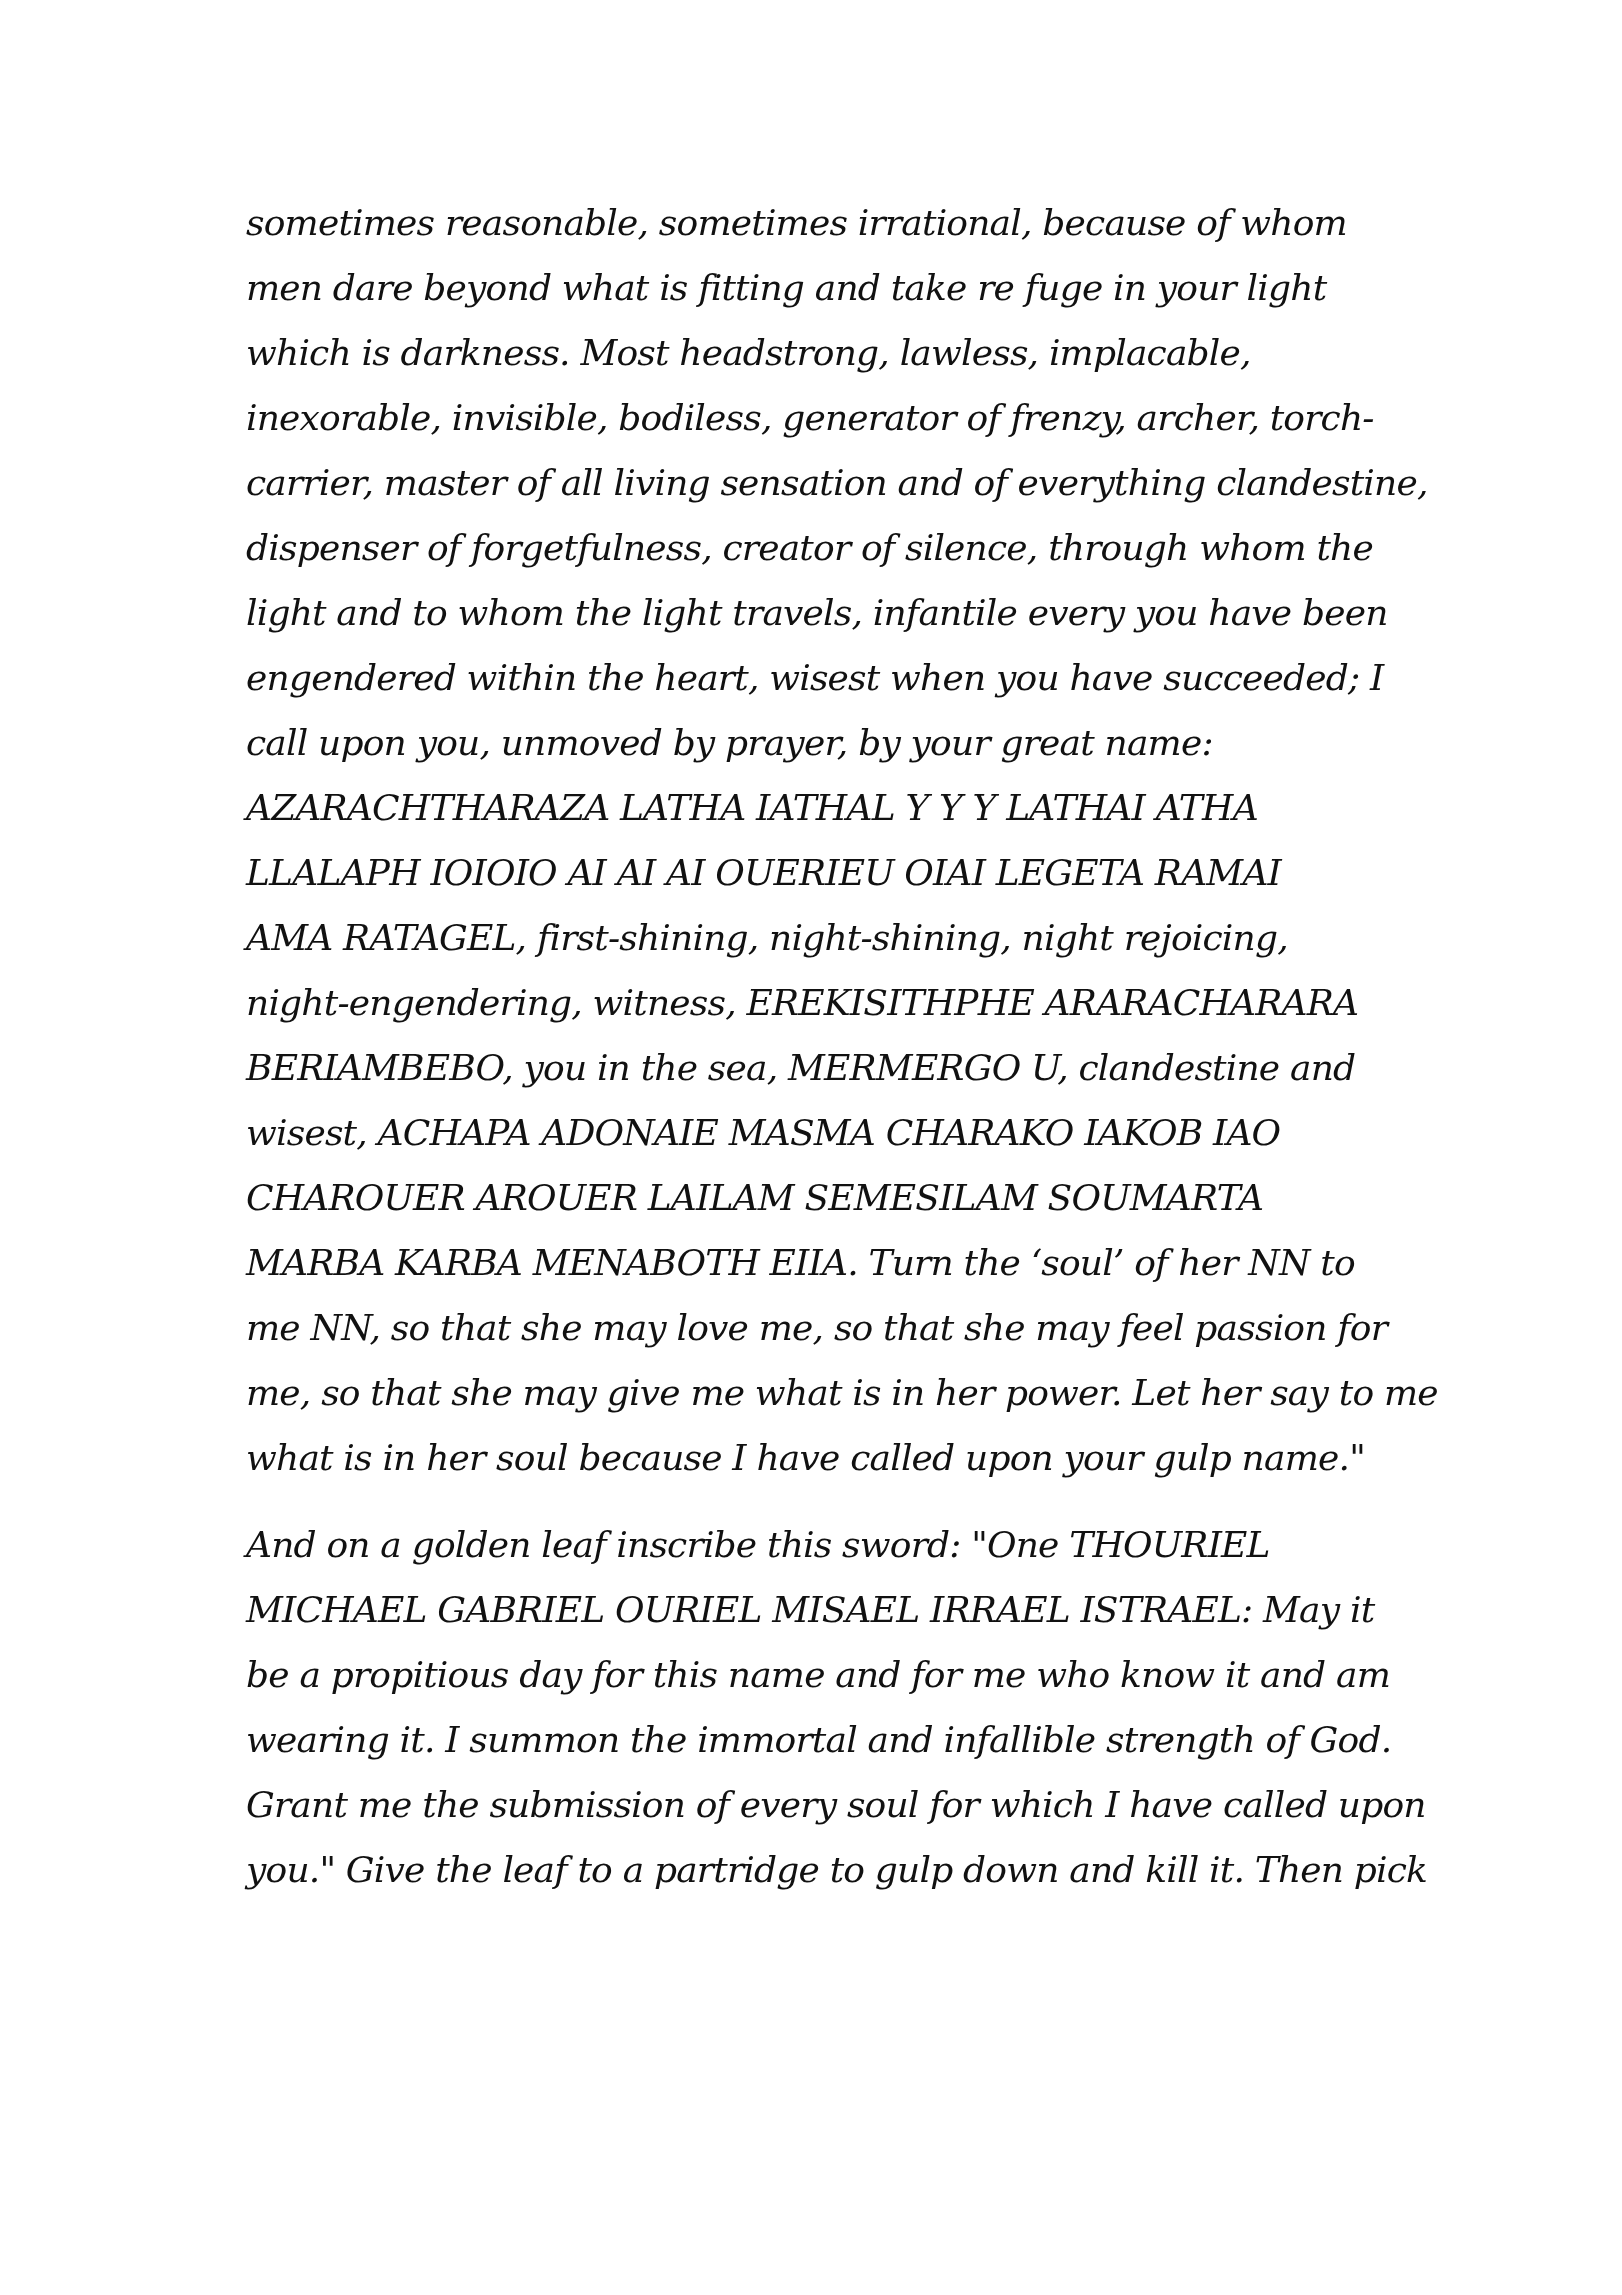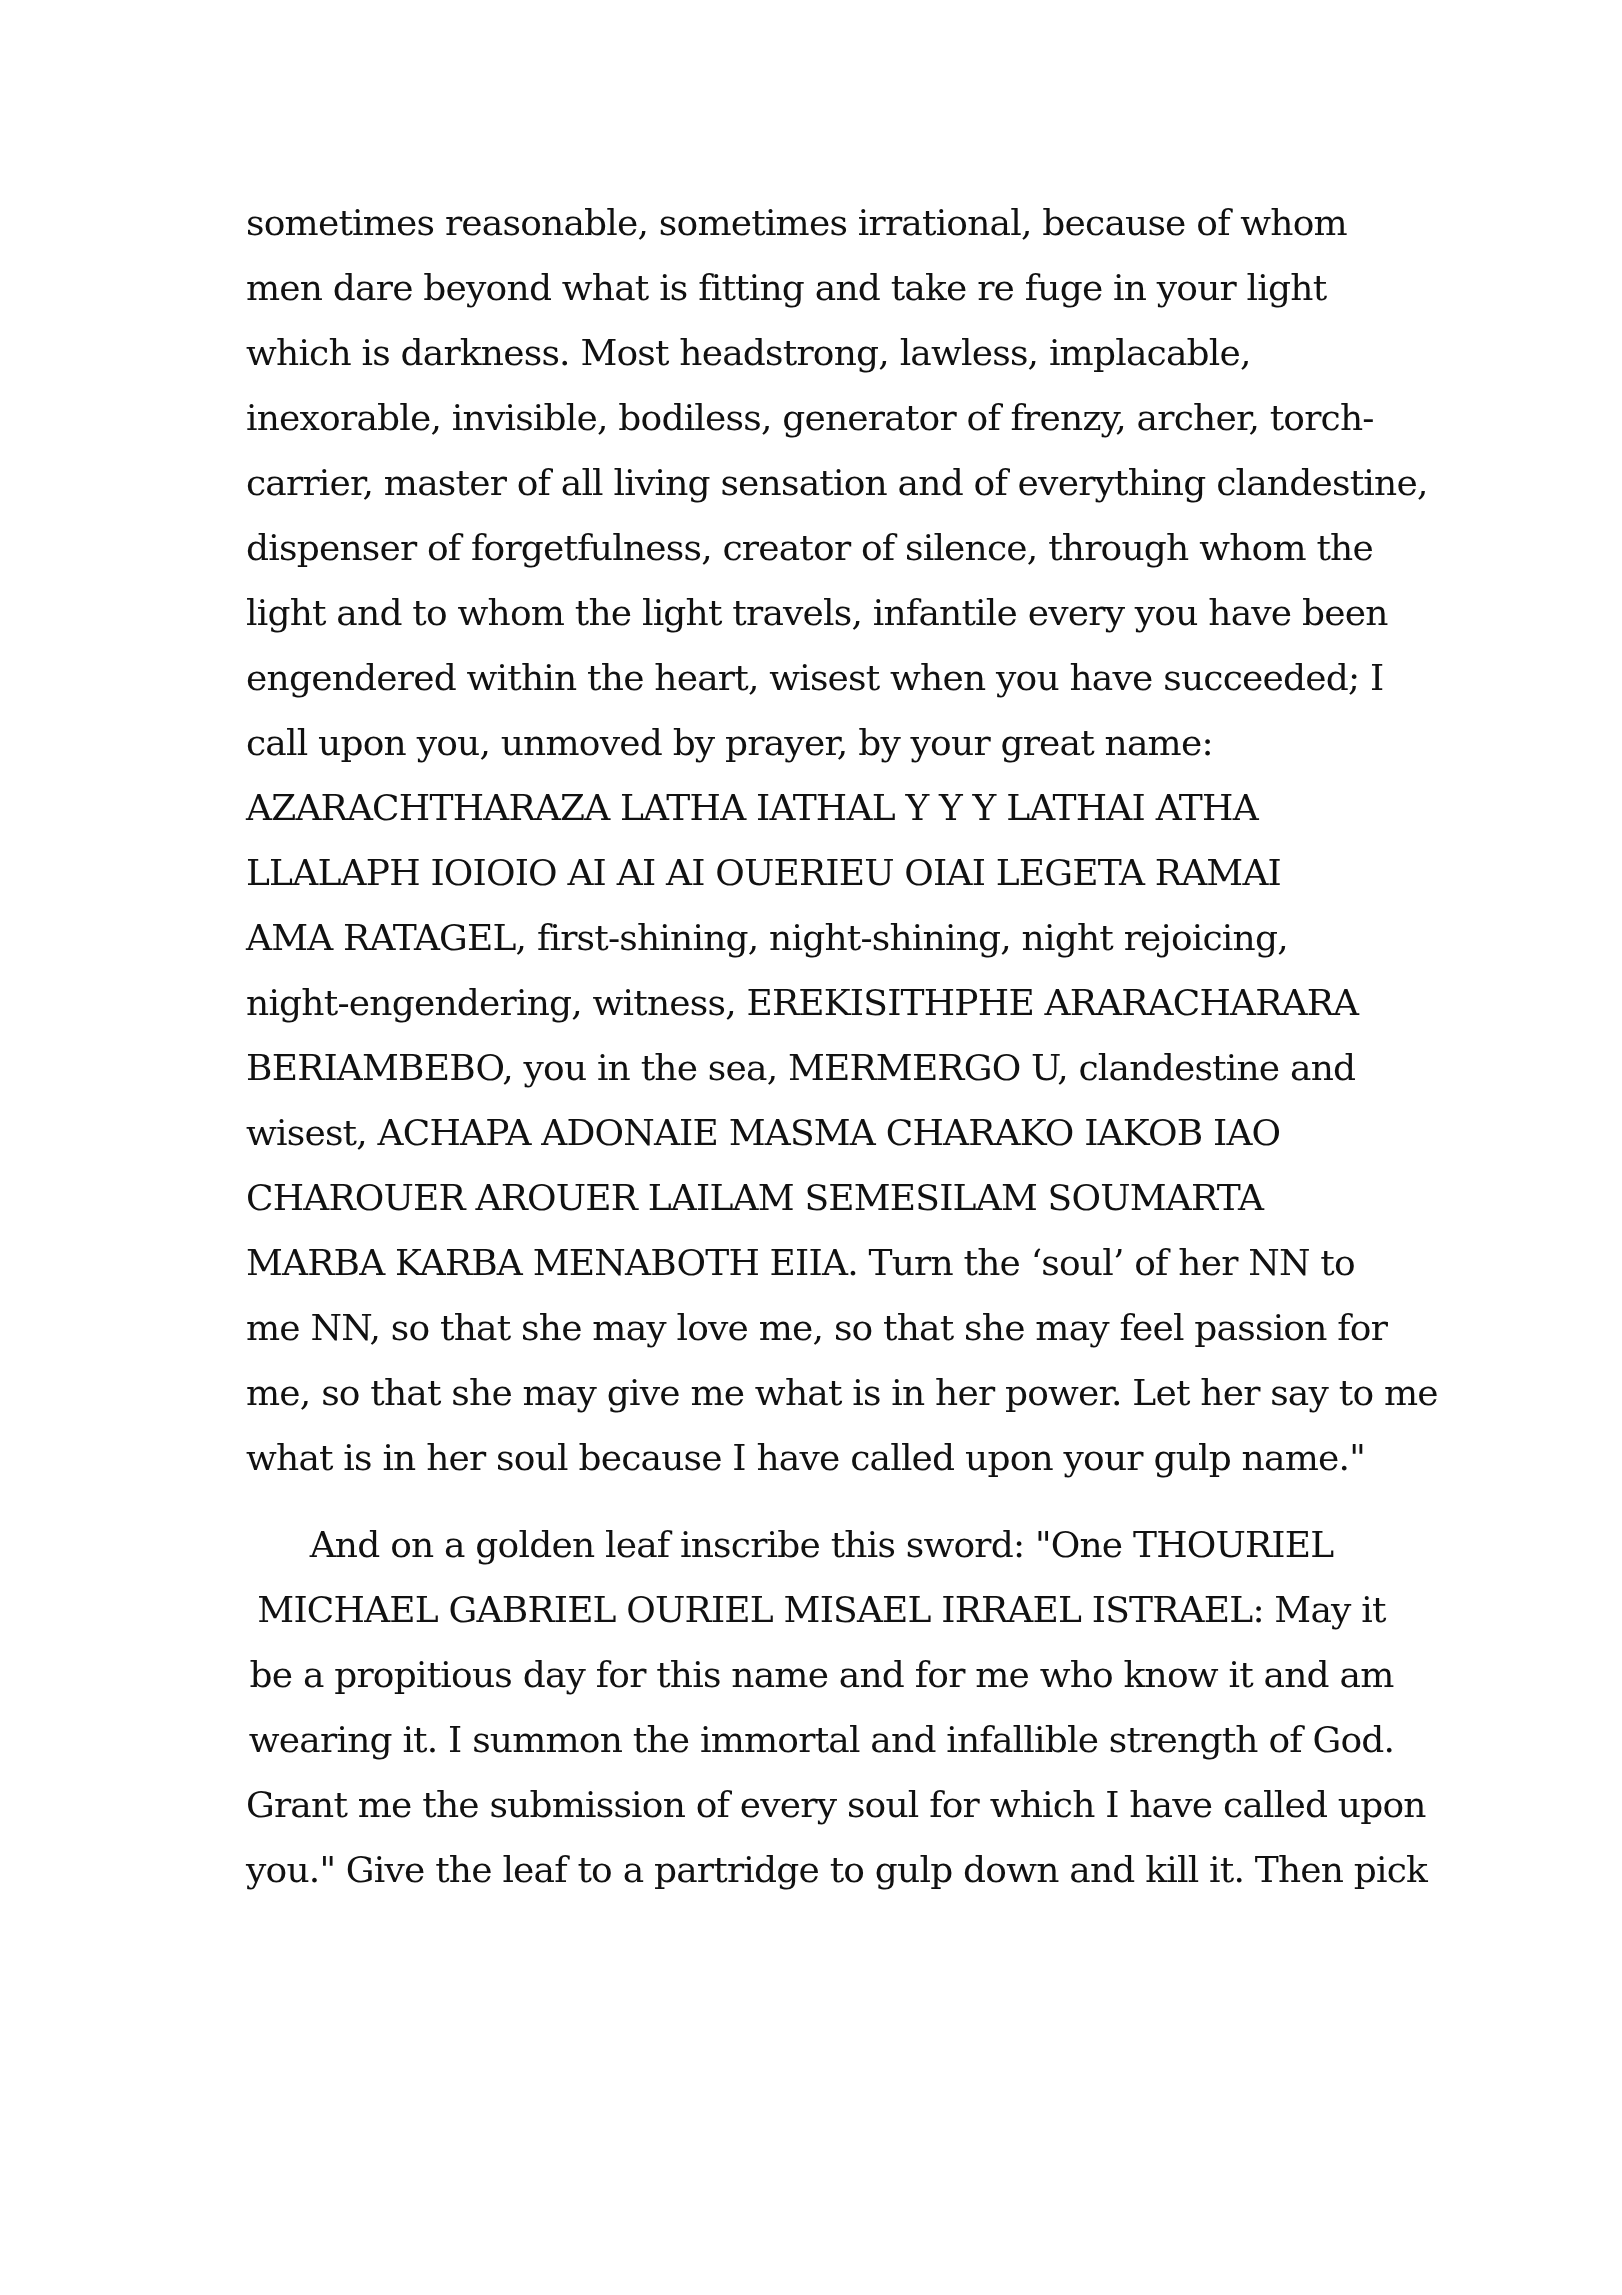--- a/index.html
+++ b/index.html
@@ -9,26 +9,27 @@
     background: #ffffff;
   }
   .text-block {
     position: absolute; left: 246px; top: 190px; width: 1151px;
     font-family: "DejaVu Serif", "Liberation Serif", serif;
     color: #111111;
     font-size: 36px;
     letter-spacing: -0.8px;
   }
   .para { margin: 0; }
-  .para + .para { margin-top: 21.6px; text-align: center; }
+  .para + .para { margin-top: 21.6px; }
   .line {
     display: block;
     height: 65px;
     line-height: 65px;
     white-space: nowrap;
+    font-style: italic;
   }
 </style>
 </head>
 <body>
 
 <div class="page">
   <div class="text-block">
     <p class="para">
       <span class="line">sometimes reasonable, sometimes irrational, because of whom</span>
       <span class="line">men dare beyond what is fitting and take re fuge in your light</span>

